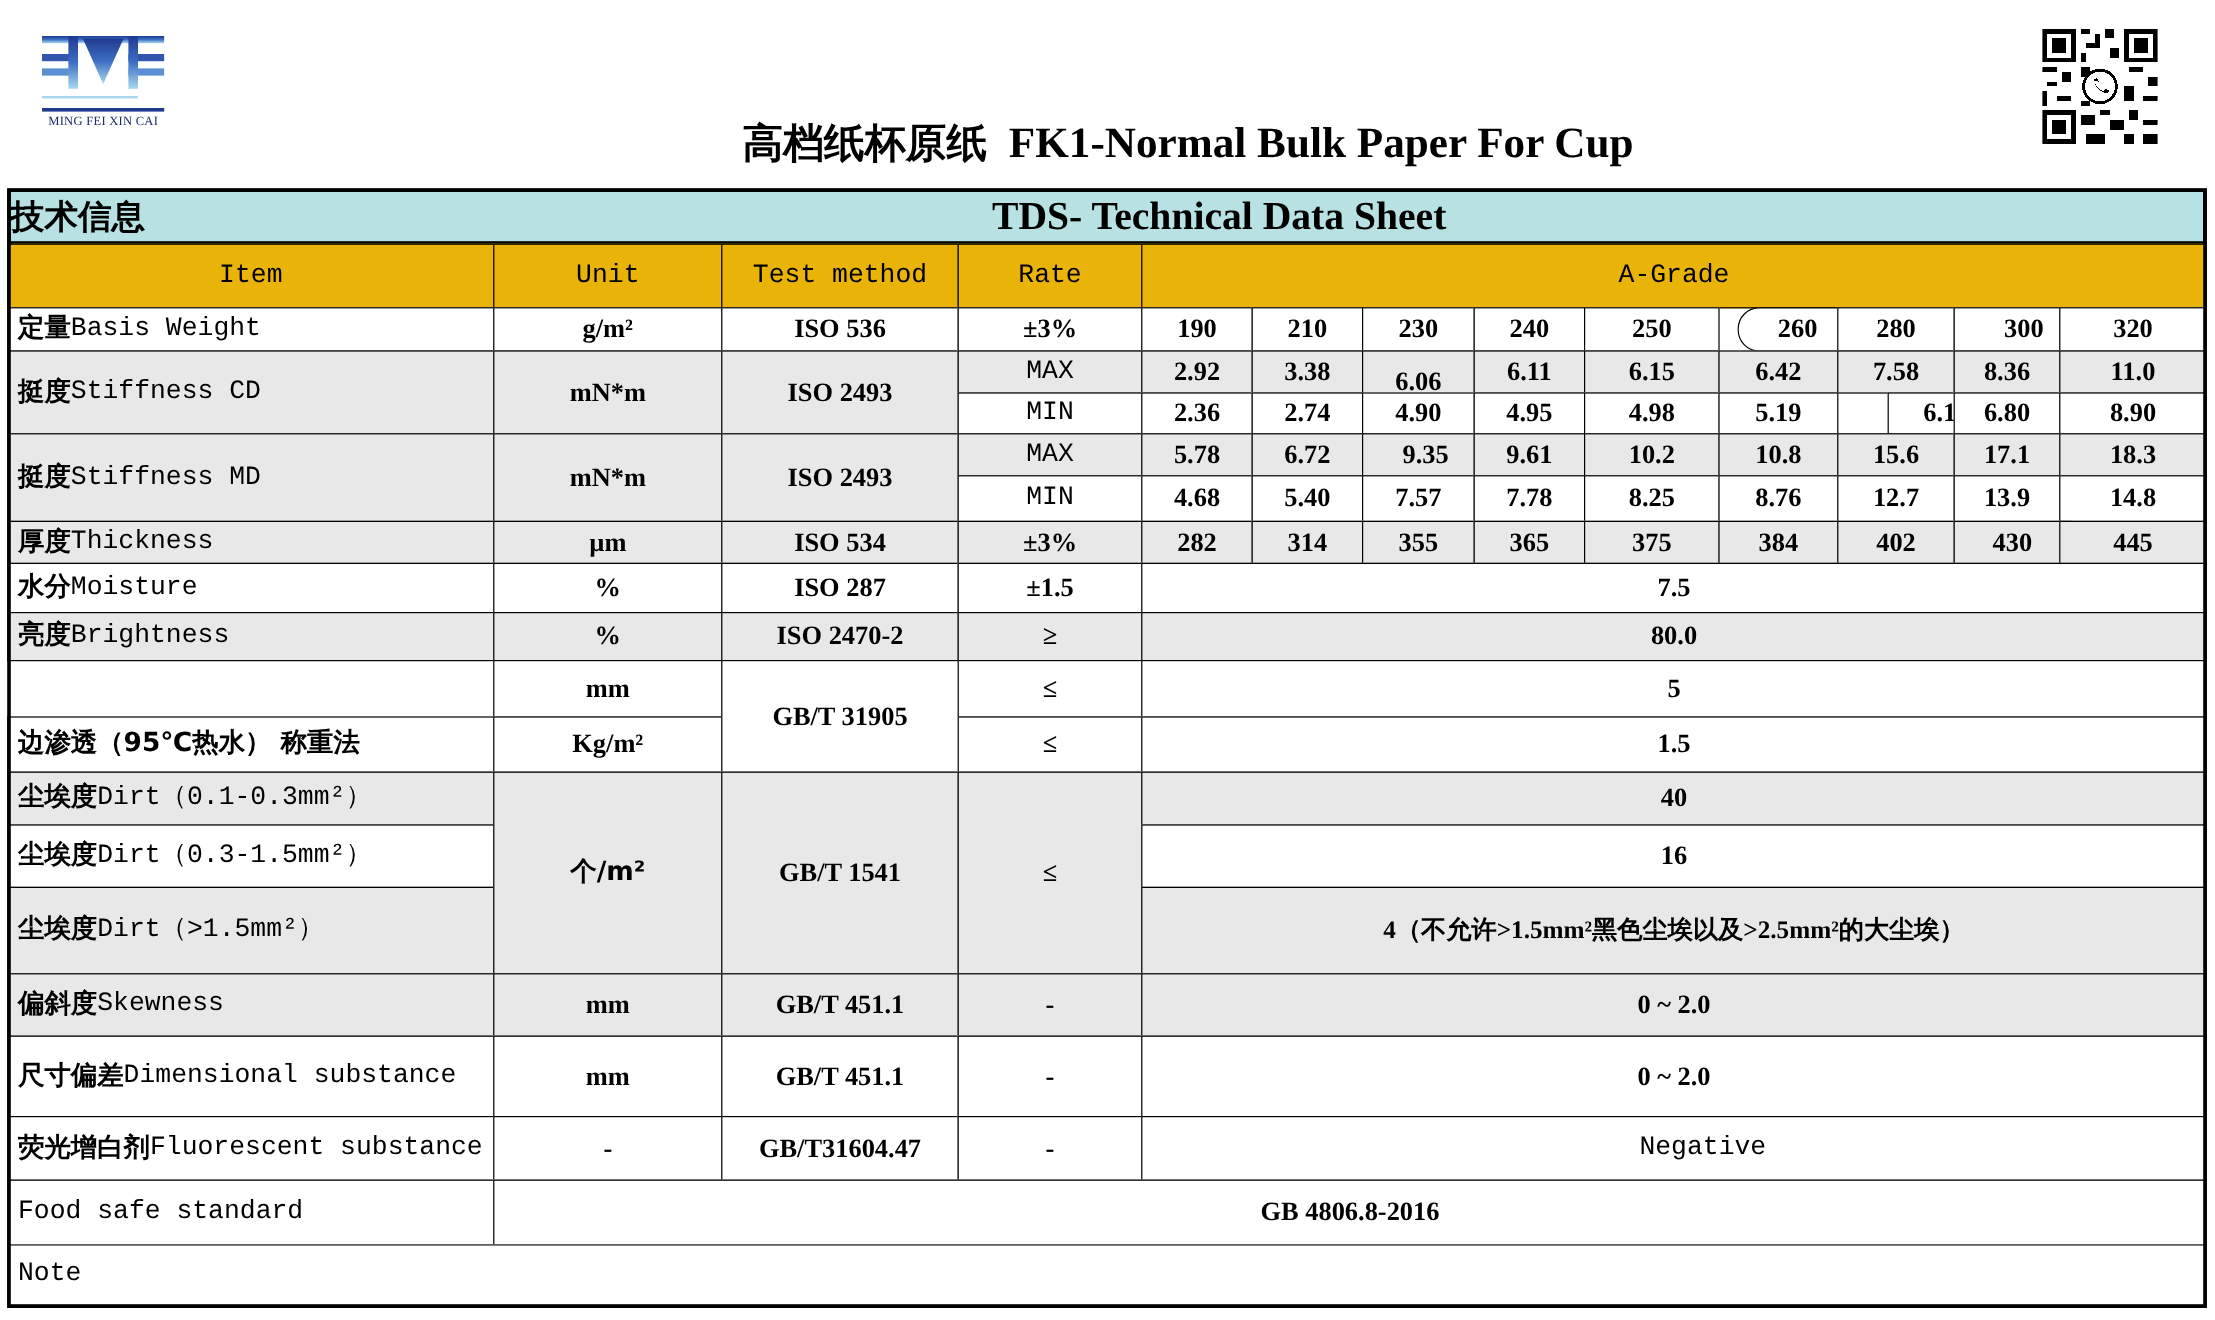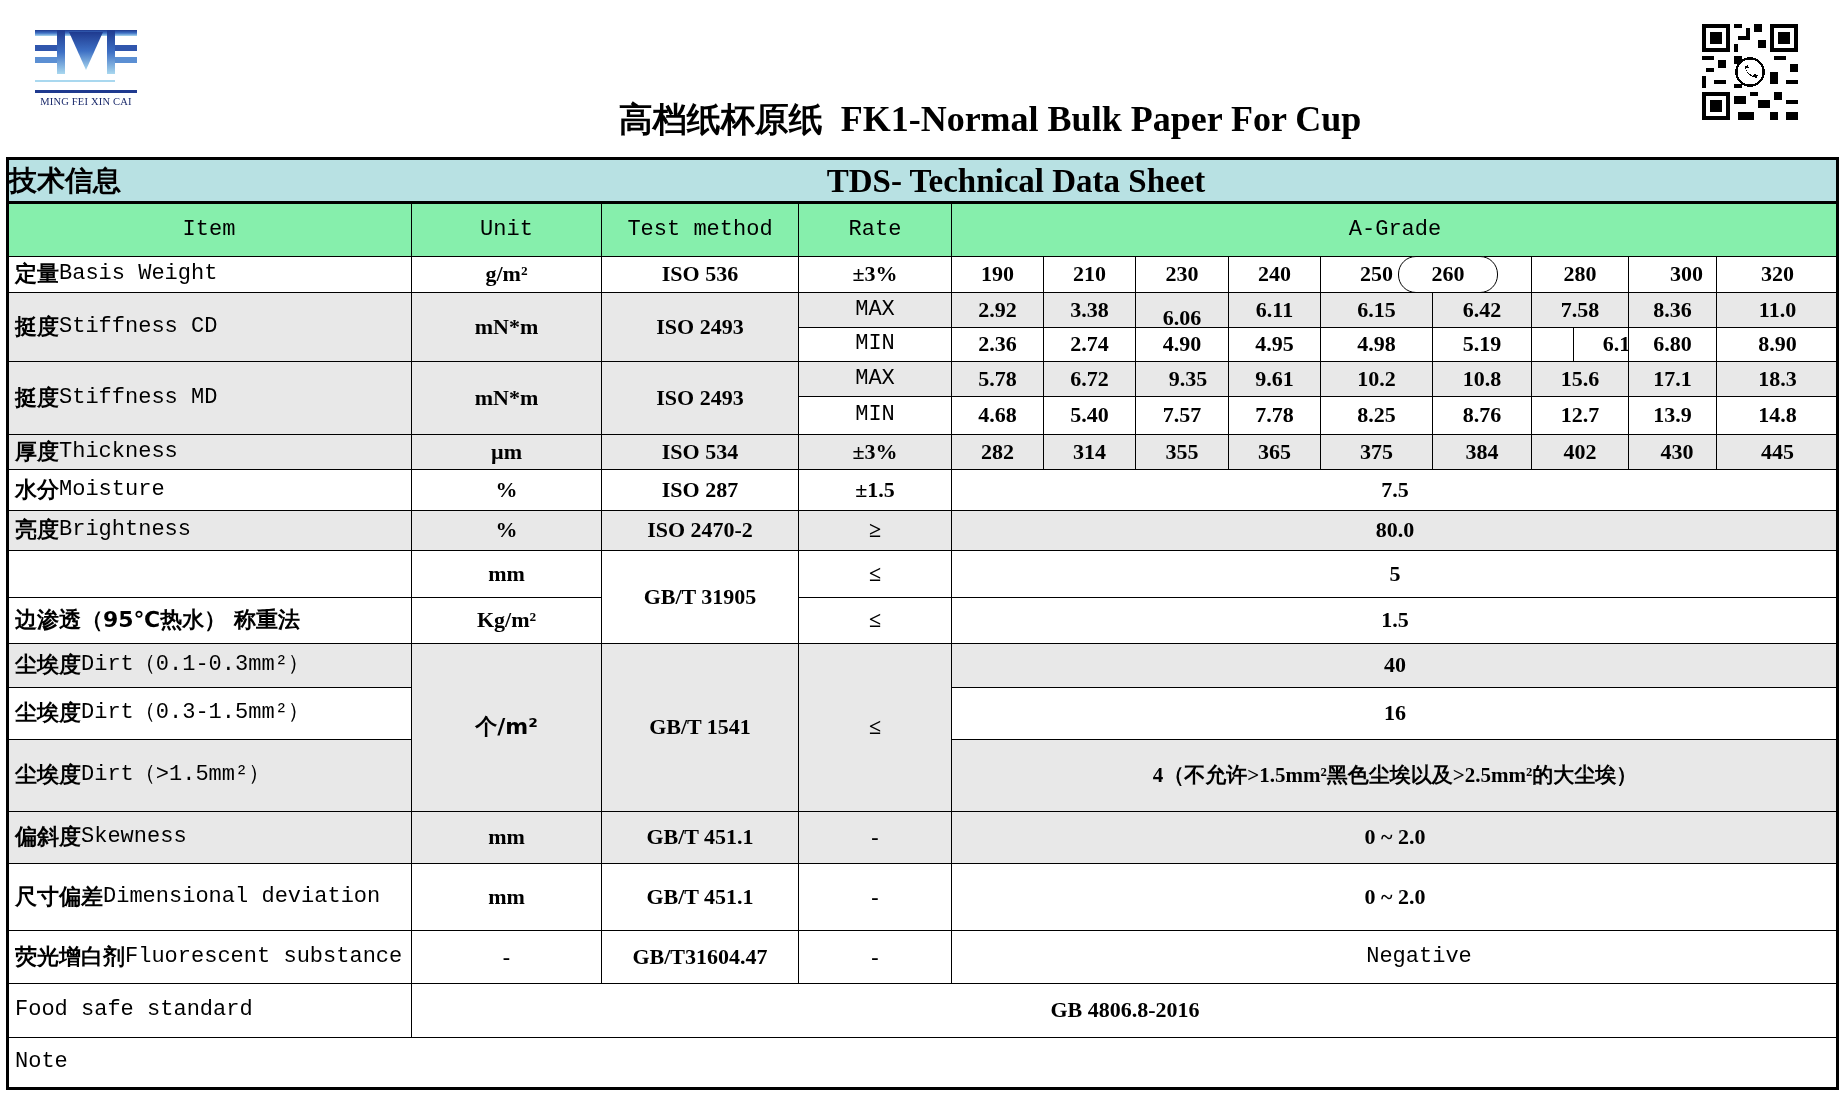--- a/index.html
+++ b/index.html
@@ -10,21 +10,21 @@
   .qr { left:1702px; top:24px; width:96px; height:96px; }
   .title { left:560px; top:94px; width:860px; text-align:center; font-size:36px; font-weight:bold; white-space:nowrap; line-height:50px; }
   .title .cn { font-family:"DejaVu Sans", sans-serif; font-size:34px; margin-right:18px; }
   .grid { left:6px; top:157px; width:1833px; height:933px; }
   .cell { position:absolute; box-sizing:border-box; border:1.5px solid #000; display:flex; align-items:center; justify-content:center; font-weight:bold; font-size:22px; line-height:1.1; overflow:hidden; text-align:center; }
   .left { justify-content:flex-start; padding-left:8px; font-weight:normal; font-family:"Liberation Mono", monospace; font-size:22px; white-space:nowrap; }
   .left .zh { font-family:"DejaVu Sans", sans-serif; font-weight:bold; }
   .mono { font-family:"Liberation Mono", monospace; font-weight:normal; }
   .zh { font-family:"DejaVu Sans", sans-serif; }
   .teal { background:#b8e1e3; }
-  .hdr { background:#86efac; font-family:"Liberation Mono", monospace; font-weight:normal; }
+  .hdr { background:#eab308; font-family:"Liberation Mono", monospace; font-weight:normal; }
   .g { background:#e8e8e8; }
   .w { background:#ffffff; }
   .outer { border:3px solid #000; }
 </style>
 </head>
 <body>
 
 <div class="abs logo">
   <svg width="102" height="66" viewBox="0 0 102 66">
     <defs>
@@ -113,21 +113,21 @@
       <span> Basis Weight</span>
     </div>
   <div class="cell w" style="left:405px;top:99px;width:191px;height:37px;">g/m²</div>
   <div class="cell w" style="left:595px;top:99px;width:198px;height:37px;">ISO 536</div>
   <div class="cell w" style="left:792px;top:99px;width:154px;height:37px;">±3%</div>
   <div class="cell w" style="left:945px;top:99px;width:93px;height:37px;">190</div>
   <div class="cell w" style="left:1037px;top:99px;width:93px;height:37px;">210</div>
   <div class="cell w" style="left:1129px;top:99px;width:94px;height:37px;">230</div>
   <div class="cell w" style="left:1222px;top:99px;width:93px;height:37px;">240</div>
   <div class="cell w" style="left:1314px;top:99px;width:113px;height:37px;">250</div>
-  <div class="cell w" style="left:1392px;top:99px;width:100px;height:37px;border-radius:18px;">260</div>
+  <div class="cell w" style="left:1442px;top:99px;width:100px;height:37px;border-radius:18px;">260</div>
   <div class="cell w" style="left:1525px;top:99px;width:98px;height:37px;">280</div>
   <div class="cell w" style="left:1622px;top:99px;width:89px;height:37px;padding-left:28px;">300</div>
   <div class="cell w" style="left:1710px;top:99px;width:123px;height:37px;">320</div>
 
   <div class="cell left g" style="left:0;top:135px;width:406px;height:70px;">
       <span class="zh">挺度</span>
       <span>Stiffness CD</span>
     </div>
   <div class="cell g" style="left:405px;top:135px;width:191px;height:70px;">mN*m</div>
   <div class="cell g" style="left:595px;top:135px;width:198px;height:70px;">ISO 2493</div>
@@ -248,21 +248,21 @@
       <span class="zh">偏斜度</span>
       <span> Skewness</span>
     </div>
   <div class="cell g" style="left:405px;top:654px;width:191px;height:53px;">mm</div>
   <div class="cell g" style="left:595px;top:654px;width:198px;height:53px;">GB/T 451.1</div>
   <div class="cell g" style="left:792px;top:654px;width:154px;height:53px;">-</div>
   <div class="cell g" style="left:945px;top:654px;width:888px;height:53px;">0 ~ 2.0</div>
 
   <div class="cell left w" style="left:0;top:706px;width:406px;height:68px;">
       <span class="zh">尺寸偏差</span>
-      <span> Dimensional deviation</span>
+      <span> Dimensional substance</span>
     </div>
   <div class="cell w" style="left:405px;top:706px;width:191px;height:68px;">mm</div>
   <div class="cell w" style="left:595px;top:706px;width:198px;height:68px;">GB/T 451.1</div>
   <div class="cell w" style="left:792px;top:706px;width:154px;height:68px;">-</div>
   <div class="cell w" style="left:945px;top:706px;width:888px;height:68px;">0 ~ 2.0</div>
 
   <div class="cell left w" style="left:0;top:773px;width:406px;height:54px;">
       <span class="zh">荧光增白剂</span>
       <span> Fluorescent substance</span>
     </div>

